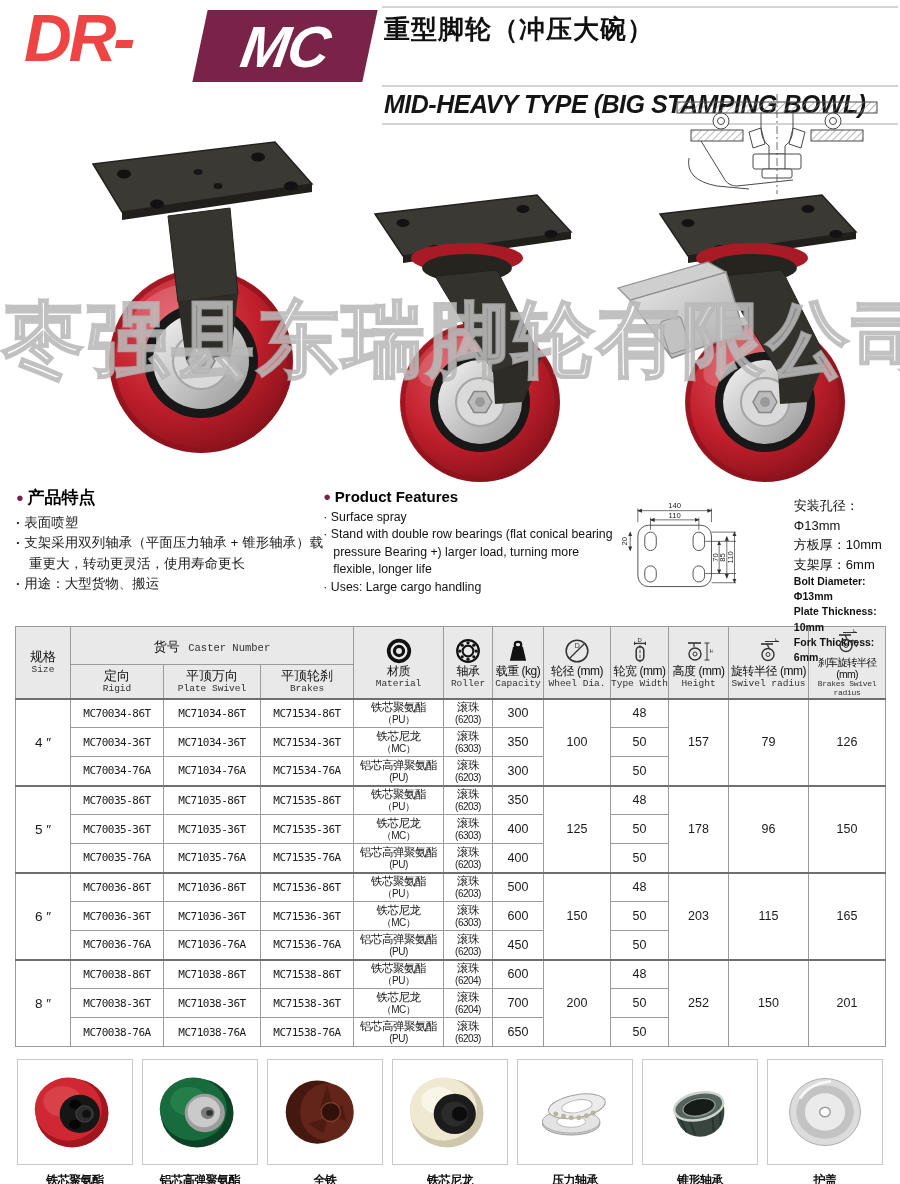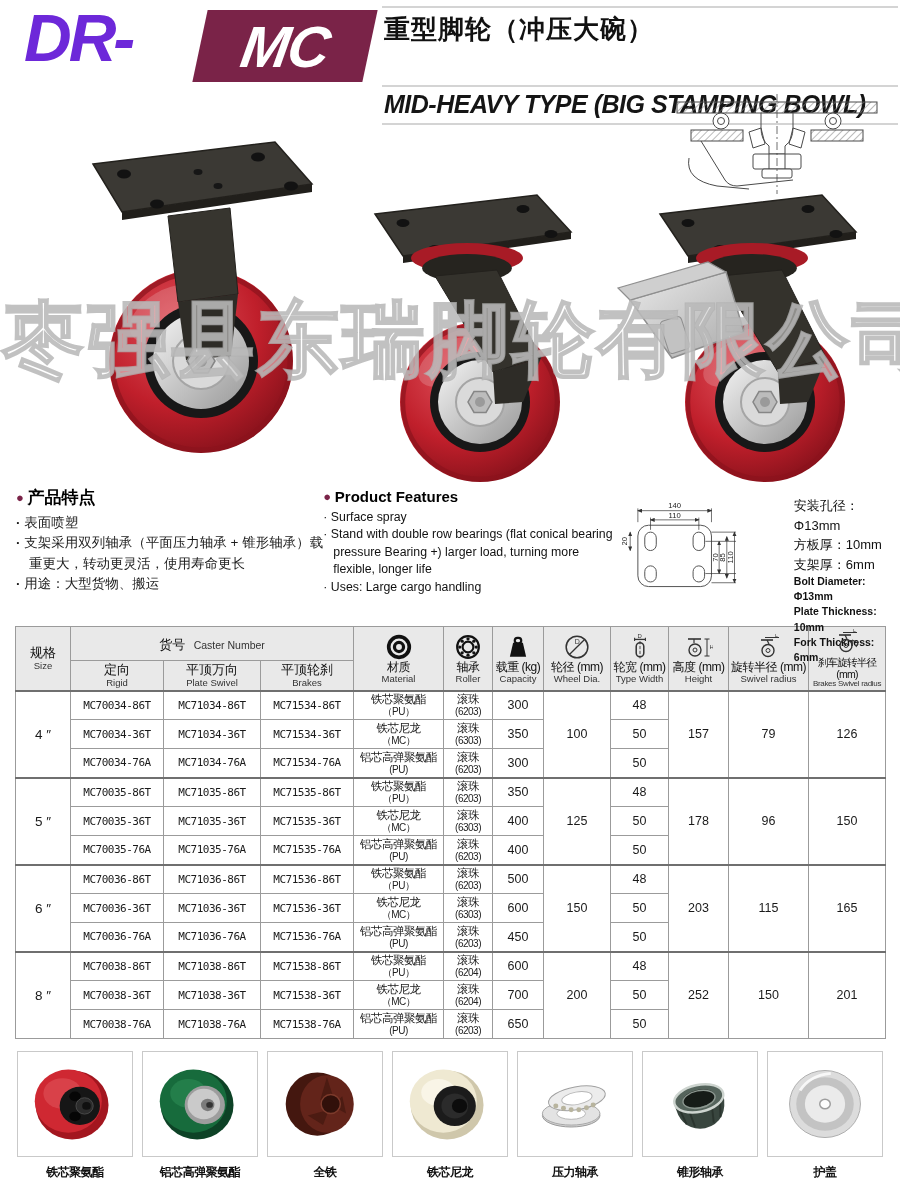--- a/index.html
+++ b/index.html
@@ -3,21 +3,21 @@
 <meta charset="utf-8">
 <style>
   :root { --brand:#7a2348; --line:#9b9b9b; }
   * { box-sizing:border-box; margin:0; padding:0; }
   html,body { width:900px; height:1184px; background:#fff; overflow:hidden;
     font-family:"Liberation Sans","DejaVu Sans",sans-serif; color:#1a1a1a; }
 
   
   .hdr { position:relative; height:88px; }
   .logo-prefix { position:absolute; left:24px; top:0px; font-size:66px; font-weight:bold;
-    font-style:italic; letter-spacing:-3px; color:#6d28d9; }
+    font-style:italic; letter-spacing:-3px; color:#ef4444; }
   .logo-mc { position:absolute; left:200px; top:10px; width:170px; height:72px;
     background:var(--brand); transform:skewX(-12deg); display:flex; align-items:center; justify-content:center; }
   .logo-mc span { font-size:58px; font-weight:bold; font-style:italic; color:#fff;
     letter-spacing:-2px; transform:skewX(3deg); }
   .titles { position:absolute; left:382px; right:2px; top:6px; }
   .t-cn { border-top:2px solid #d4d4d4; font-size:26px; font-weight:bold; color:#111;
     padding:4px 0 3px 2px; letter-spacing:1px; }
   .t-en { border-top:2px solid #d4d4d4; border-bottom:2px solid #d4d4d4; font-size:25px;
     font-weight:bold; font-style:italic; color:#151515; padding:3px 0 4px 2px; letter-spacing:-0.5px;margin-top:35px; }
 
@@ -48,21 +48,21 @@
   .spec-en { font-size:10.5px; font-weight:bold; line-height:1.45; color:#111; }
 
   
   table.spec { border-collapse:collapse; table-layout:fixed; width:870px; margin:8px 0 0 15px; }
   .spec th, .spec td { border:1px solid var(--line); text-align:center; vertical-align:middle;
     padding:0; overflow:hidden; }
   .spec thead th { background:#e9e9e9; font-weight:normal; }
   .spec thead tr:first-child { height:34px; }
   .spec thead tr:nth-child(2) { height:30px; }
   .th-cn { font-size:13px; color:#111; line-height:1.15; }
-  .th-en { font-size:9.5px; color:#333; line-height:1.1; }
+  .th-en { font-size:9.5px; color:#333; line-height:1.1;font-family:Liberation Mono, monospace; }
   .caster-no-th .th-cn { display:inline; font-size:13px; }
   .caster-no-th .th-en { display:inline; font-size:10.5px; margin-left:4px; }
   .icon-th svg { display:block; margin:2px auto 1px; }
   .icon-th .th-cn { font-size:12px; letter-spacing:-0.5px; }
   .icon-th.tight .th-cn { font-size:10.5px; letter-spacing:-0.8px; }
   .icon-th.tight .th-en { font-size:8px; letter-spacing:-0.3px; }
   .spec tbody td { height:29px; background:#fff; }
   .spec tbody tr.group-start td { border-top:2px solid #6f6f6f; }
   .size-cell { font-size:13.5px; }
   .pn { font-family:"DejaVu Sans Mono","Liberation Mono",monospace; font-size:11px; letter-spacing:-0.5px; }

